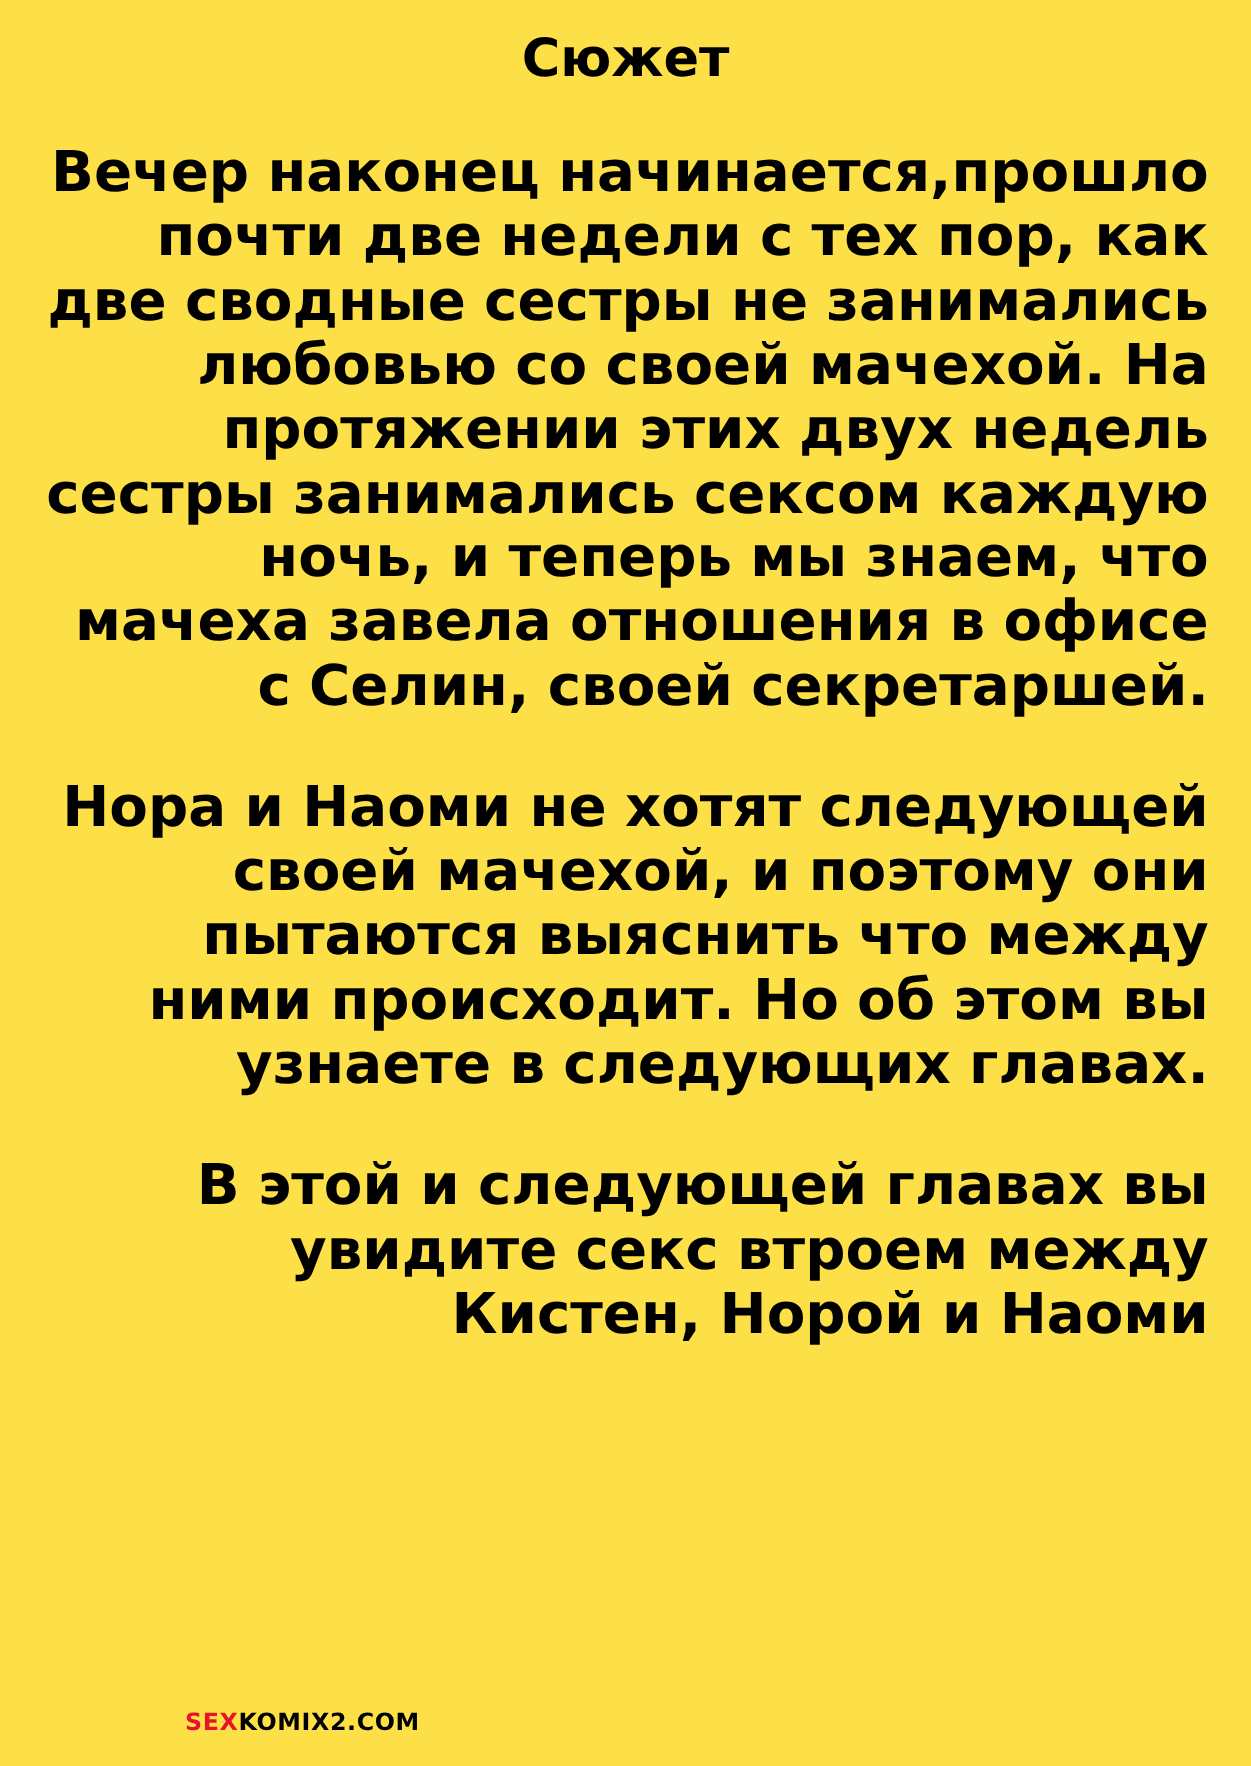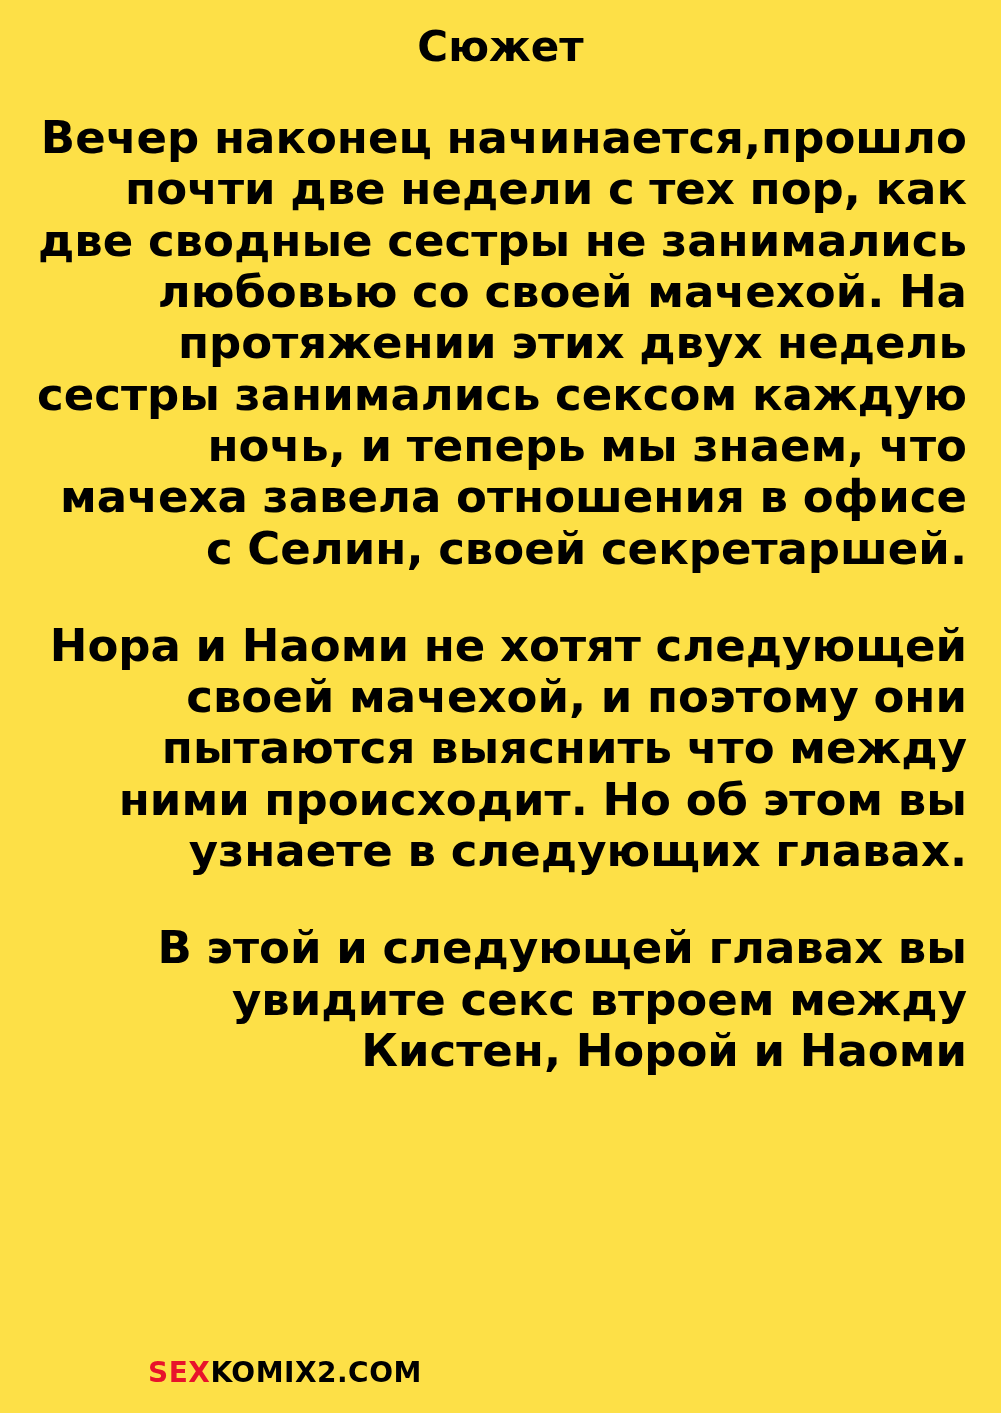--- a/index.html
+++ b/index.html
@@ -45,21 +45,21 @@
   }
   .para:last-child {
     margin-bottom: 16px;
   }
   .watermark {
     position: absolute;
     left: 148px;
     bottom: 24px;
     font-family: "DejaVu Sans", sans-serif;
     font-weight: bold;
-    font-size: 28px;
+    font-size: 19px;
     letter-spacing: 0.5px;
     white-space: nowrap;
     margin-top: 24px;
   }
   .wm-red { color: #e8132b; }
   .wm-black { color: #000000; }
 </style>
 </head>
 <body>
 

